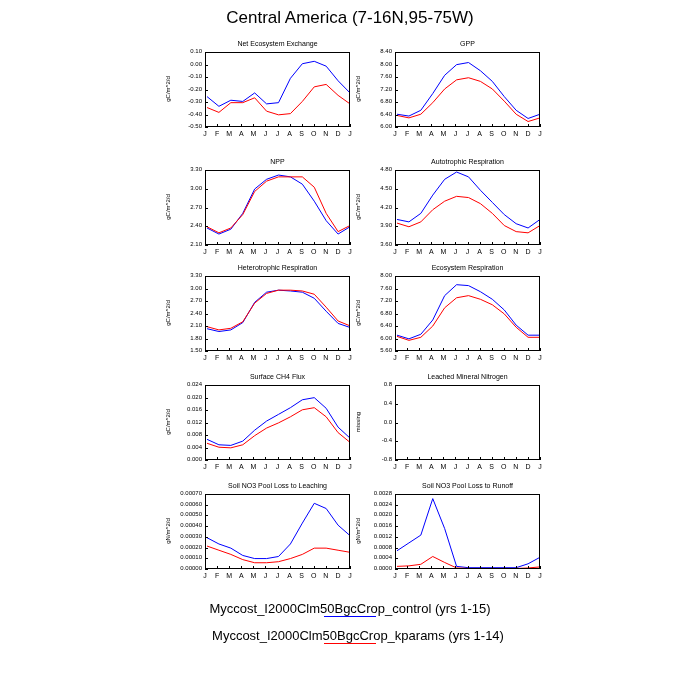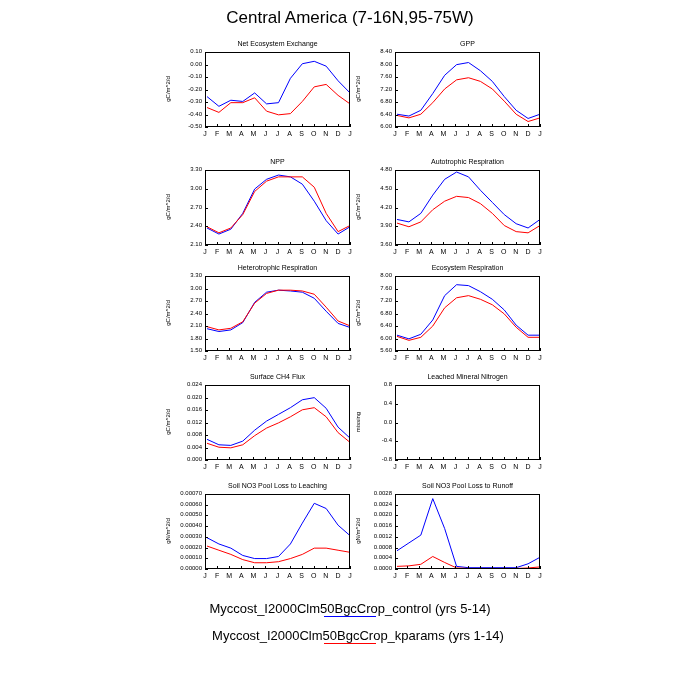--- a/index.html
+++ b/index.html
@@ -576,18 +576,18 @@
       <div class="xtick" style="left: 159.833px; width: 12px; top: 90px;">N</div>
       <div style="position: absolute; left: 165.833px; top: 84px; width: 0px; height: 3px; border-left: 1px solid rgb(0, 0, 0);"></div>
       <div class="xtick" style="left: 171.917px; width: 12px; top: 90px;">D</div>
       <div style="position: absolute; left: 177.917px; top: 84px; width: 0px; height: 3px; border-left: 1px solid rgb(0, 0, 0);"></div>
       <div class="xtick" style="left: 184px; width: 12px; top: 90px;">J</div>
       <div style="position: absolute; left: 190px; top: 84px; width: 0px; height: 3px; border-left: 1px solid rgb(0, 0, 0);"></div>
     </div>
   </div>
 
 <div class="legend" id="legend-container" style="top: 595px;">
-    <div style="position: relative; height: 27px; line-height: 27px;"><span>Myccost_I2000Clm50BgcCrop_control (yrs 5-14)</span></div>
+    <div style="position: relative; height: 27px; line-height: 27px;"><span>Myccost_I2000Clm50BgcCrop_control (yrs 1-15)</span></div>
     <div style="position: relative; height: 27px; line-height: 27px; padding-left: 16px;"><span>Myccost_I2000Clm50BgcCrop_kparams (yrs 1-14)</span></div>
   </div>
 
 <div class="legend-line" style="border-top-color: rgb(0, 0, 255); width: 52px; left: 324px; top: 616px; position: absolute;"></div>
 <div class="legend-line" style="border-top-color: rgb(255, 0, 0); width: 52px; left: 324px; top: 643px; position: absolute;"></div>
 
 </body></html>

